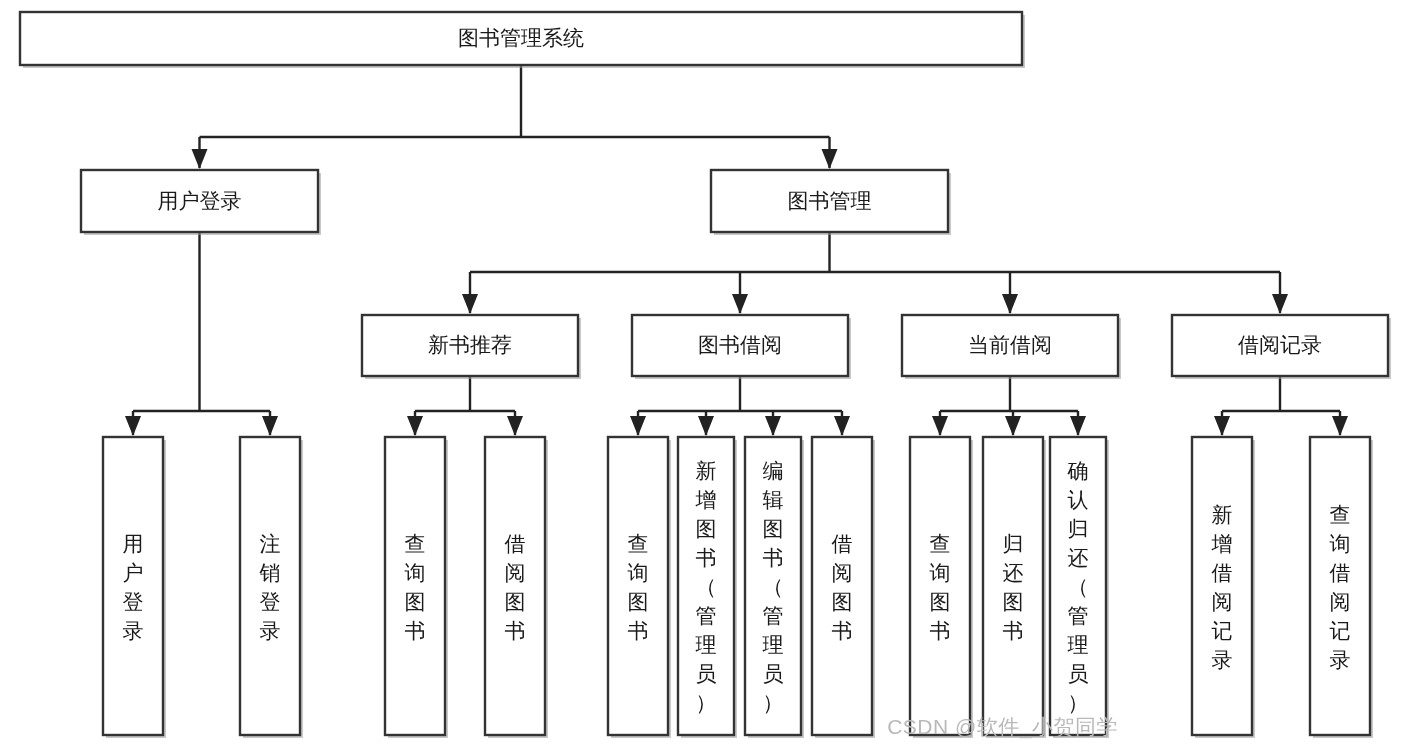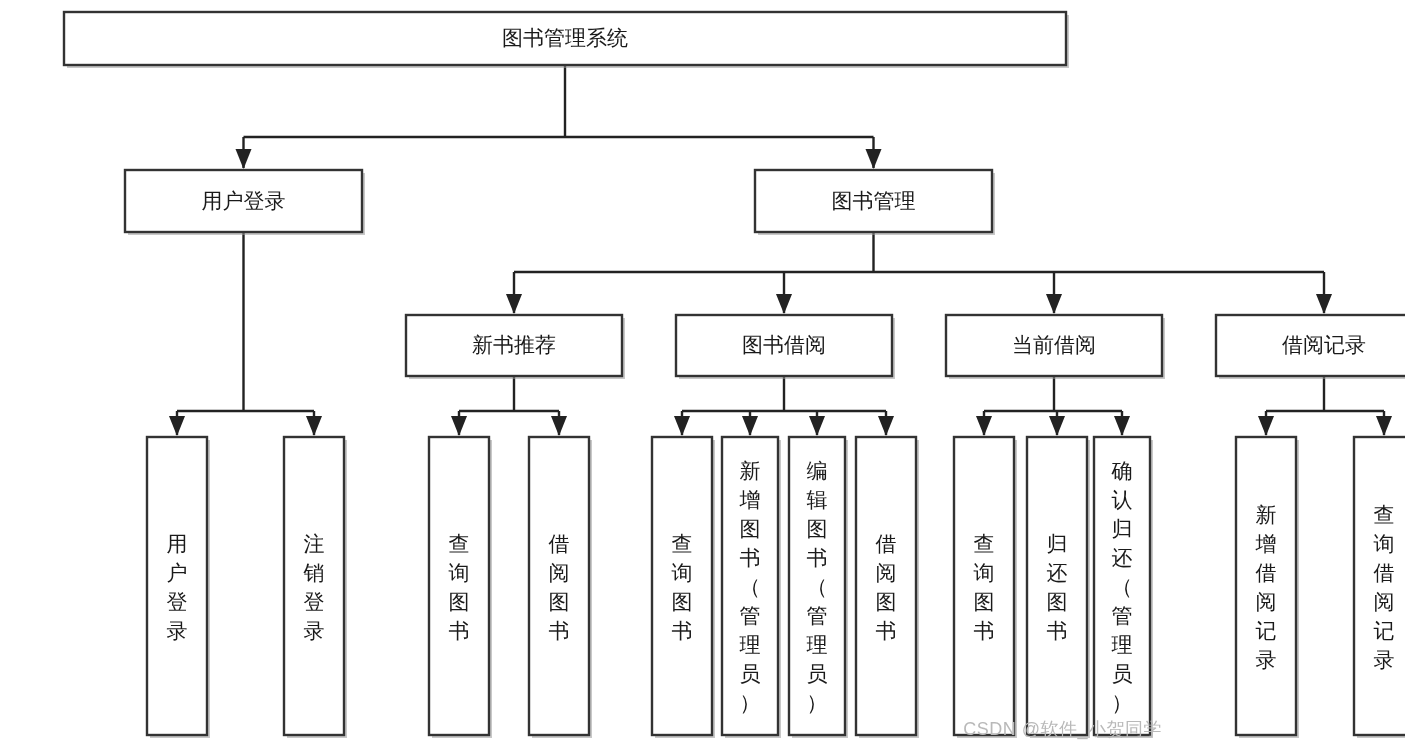--- a/index.html
+++ b/index.html
@@ -11,21 +11,20 @@
     width: 1405px;
     height: 747px;
     font-family: "Liberation Sans", "DejaVu Sans", sans-serif;
     overflow: hidden;
     position: relative;
   }
   #diagram-root {
     position: relative;
     width: 1128px;
     height: 747px;
-    margin-left: 44px;
   }
   svg.tree-svg {
     position: absolute;
     left: 0;
     top: 0;
     width: 1405px;
     height: 747px;
     display: block;
   }
   .node-box {
@@ -57,21 +56,21 @@
     font-family: "Liberation Sans", "DejaVu Sans", sans-serif;
     font-size: 21px;
     fill: #1a1a1a;
     text-anchor: middle;
   }
   .watermark {
     position: absolute;
     right: 10px;
     bottom: 6px;
     font-family: "Liberation Sans", "DejaVu Sans", sans-serif;
-    font-size: 18px;
+    font-size: 21px;
     color: #b9b9b9;
     white-space: nowrap;
     letter-spacing: 0.5px;
     user-select: none;
   }
 </style>
 </head>
 <body>
 
 <div id="diagram-root">

